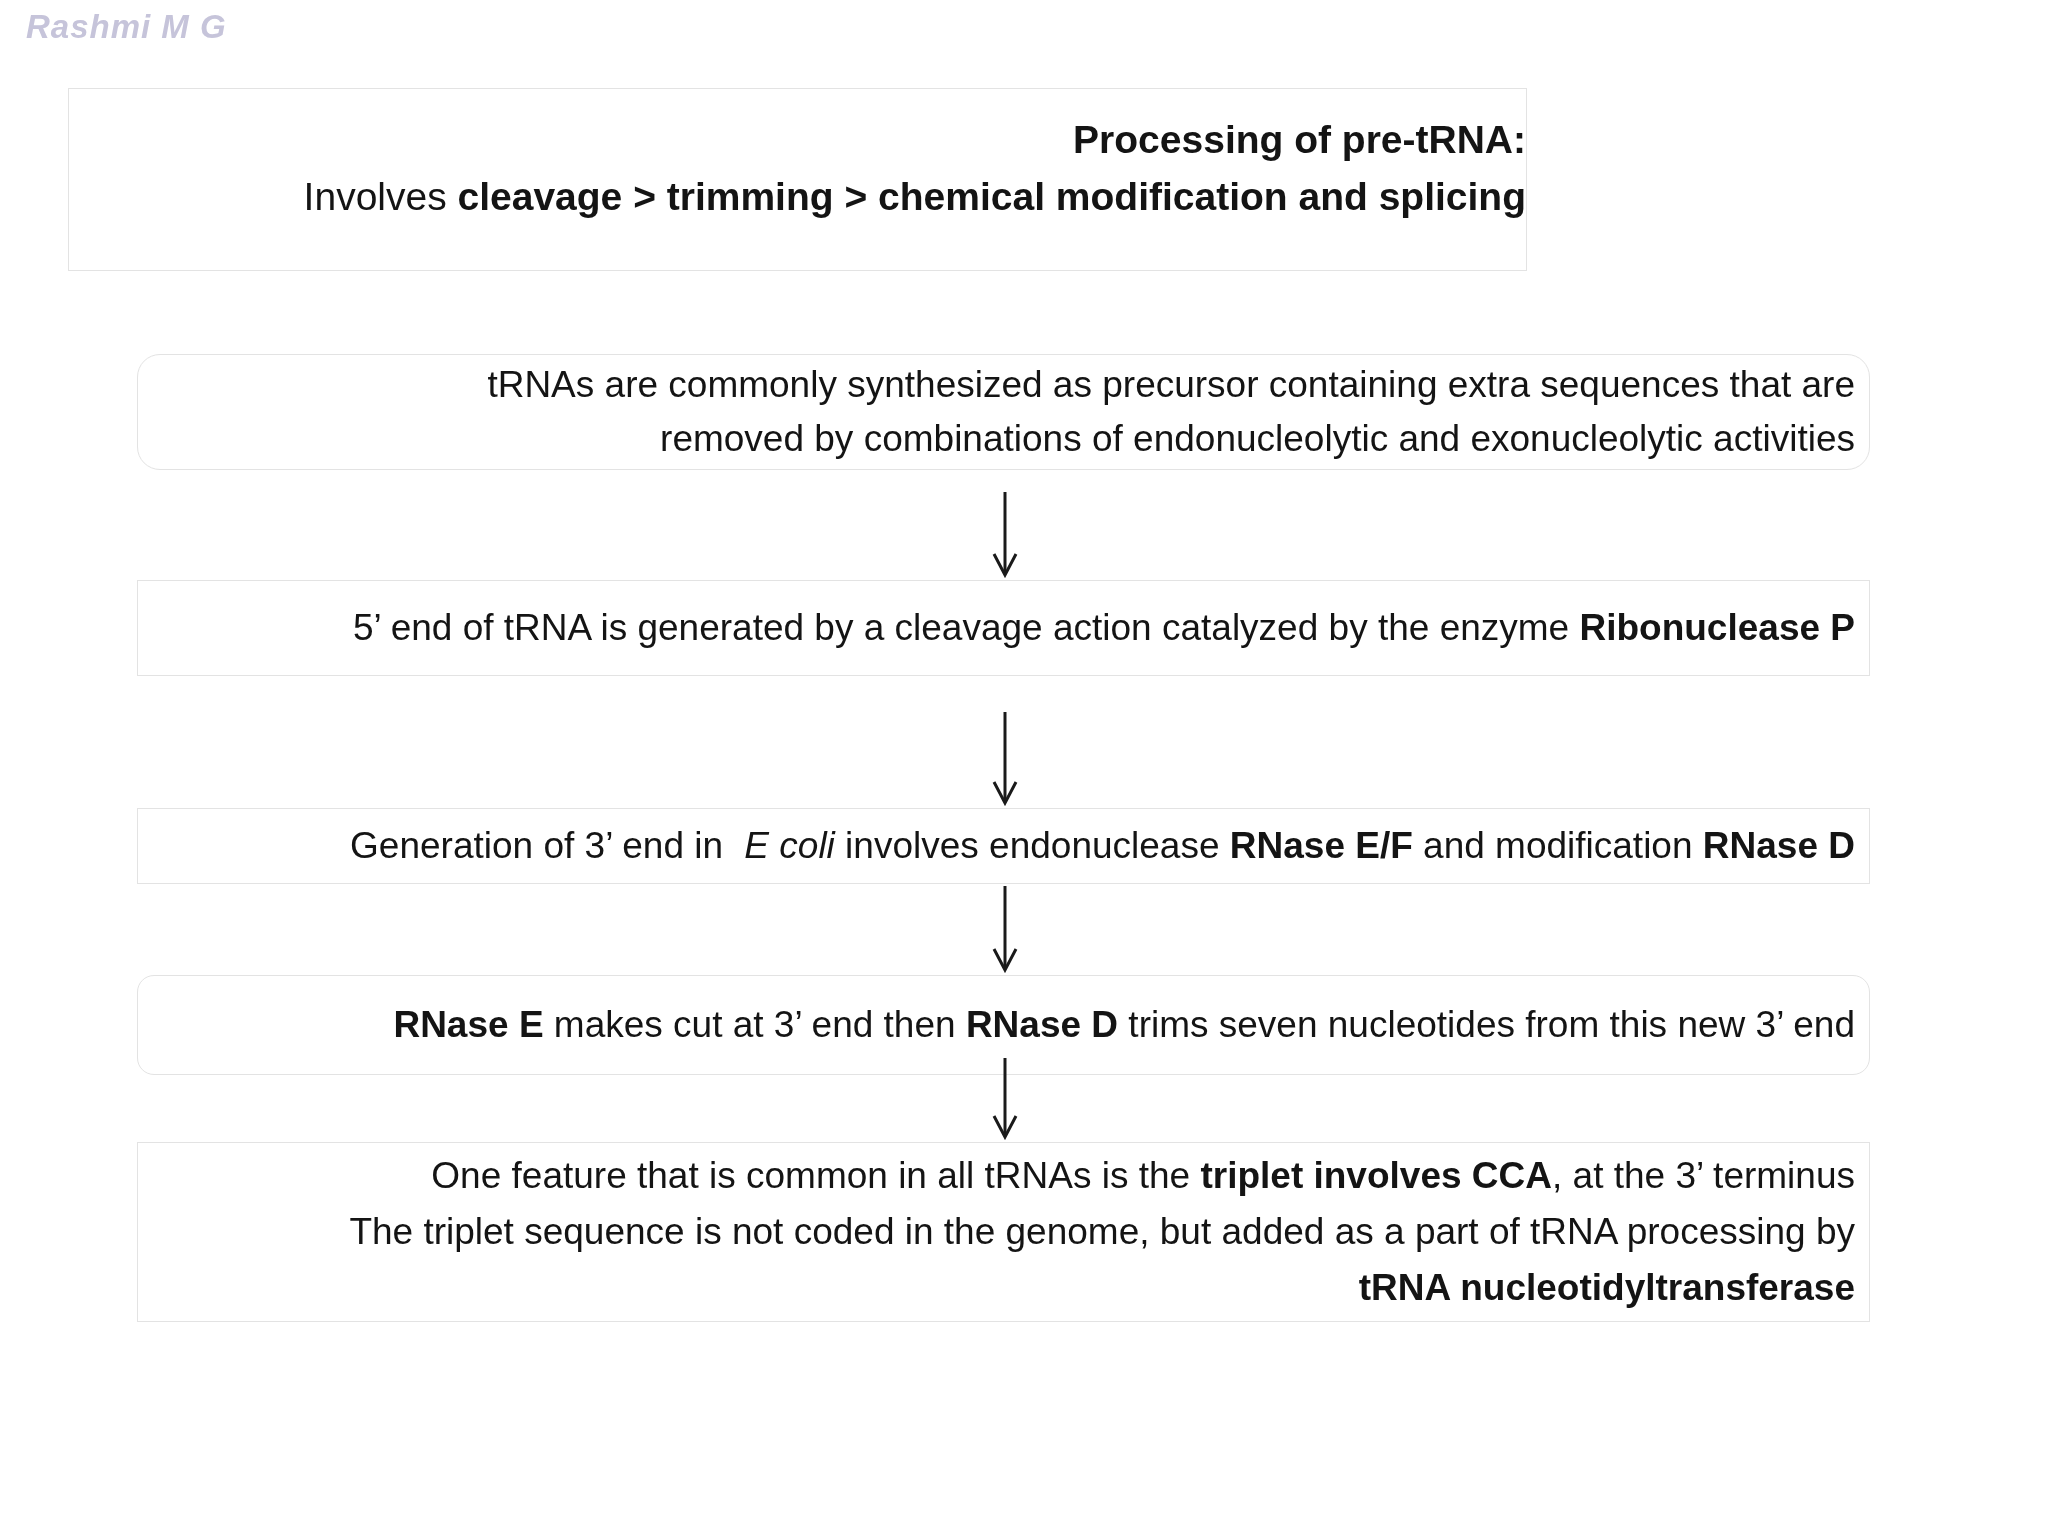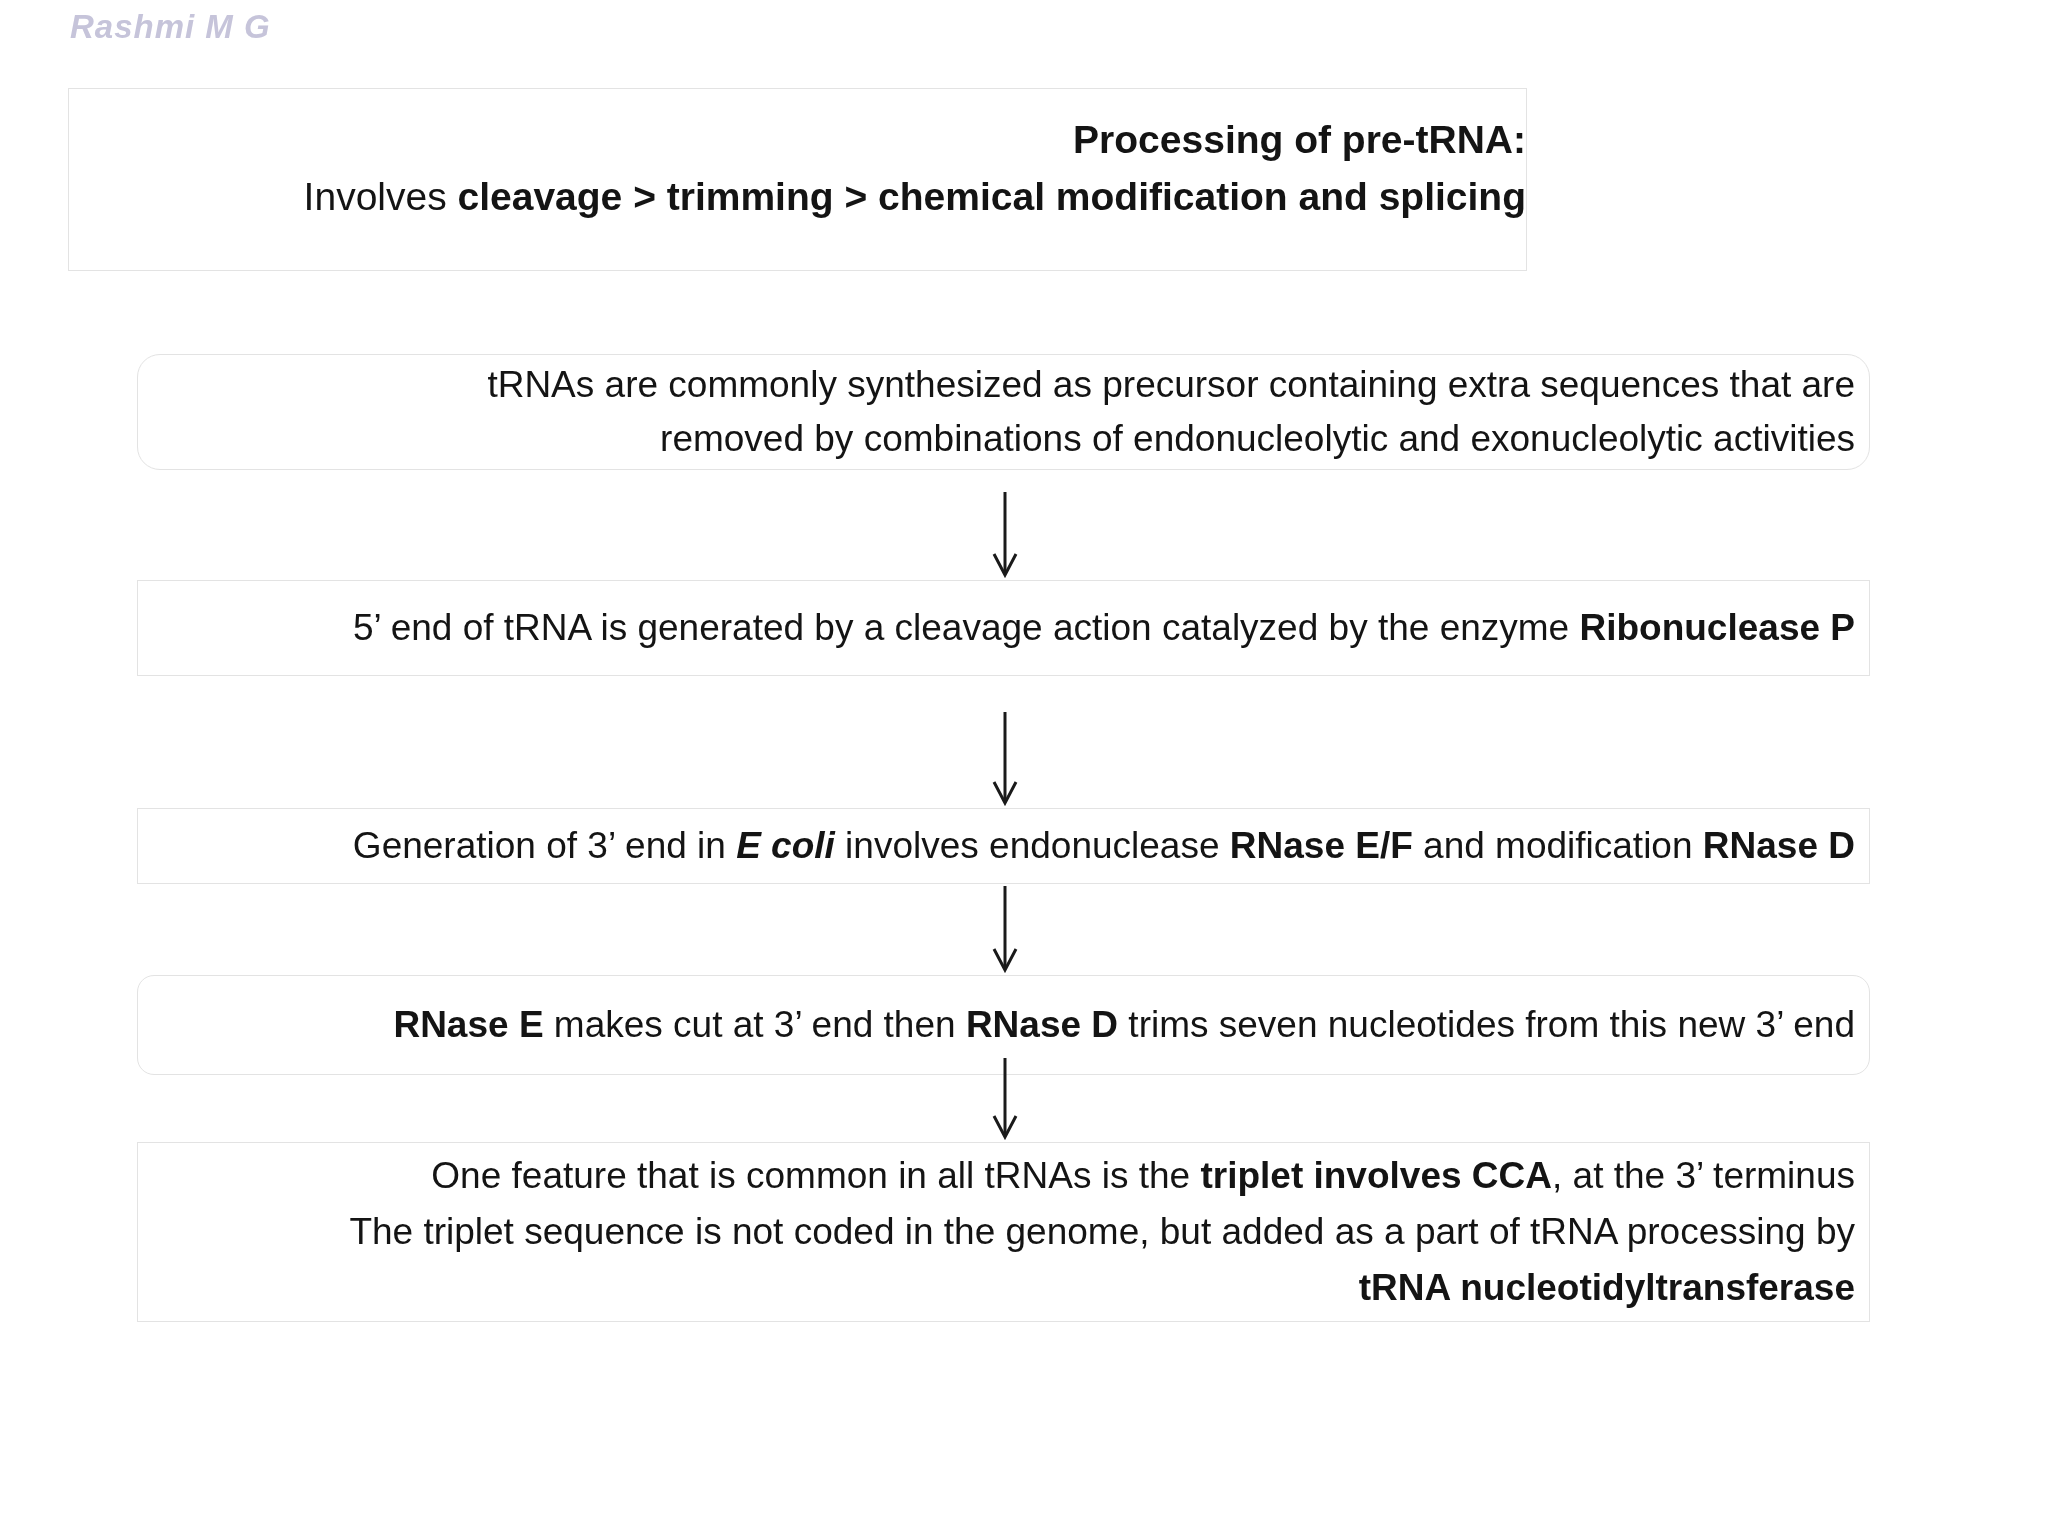--- a/index.html
+++ b/index.html
@@ -11,21 +11,20 @@
     overflow:hidden;
   }
   .slide { position:relative; width:2048px; height:1536px; background:var(--background,#fff); }
 
   .watermark {
     position:absolute; left:26px; top:8px;
     font-size:33px; font-weight:700; font-style:italic;
     color:var(--watermark,#c6c4da);
     letter-spacing:1px;
     user-select:none;
-    margin-left:44px;
   }
 
   .box {
     position:absolute;
     background:#ffffff;
     border:1px solid var(--box-border,#e3e3e3);
     box-sizing:border-box;
     display:flex; flex-direction:column; justify-content:center;
     text-align:center;
     color:var(--text,#141414);
@@ -44,21 +43,21 @@
     font-size:37px; line-height:54px;
     padding:0 14px;
   }
   #box-synthesis   { top:354px;  height:116px;border-radius:23px; }
   #box-five-prime  { top:580px;  height:96px; }
   #box-three-prime { top:808px;  height:76px;  }
   #box-rnase-cut   { top:975px;  height:100px;border-radius:17px;  }
   #box-cca         { top:1142px; height:180px; line-height:56px; }
 
   .b  { font-weight:700; }
-  .bi { font-weight:700; font-style:italic; }
+  .bi { font-weight:400; font-style:italic;margin-left:11px; }
 
   .arrow {
     position:absolute; left:983px;
     color:var(--arrow,#1a1a1a);
   }
   #arrow-1 { top:492px; }
   #arrow-2 { top:712px; }
   #arrow-3 { top:886px; }
   #arrow-4 { top:1058px; }
 </style>

